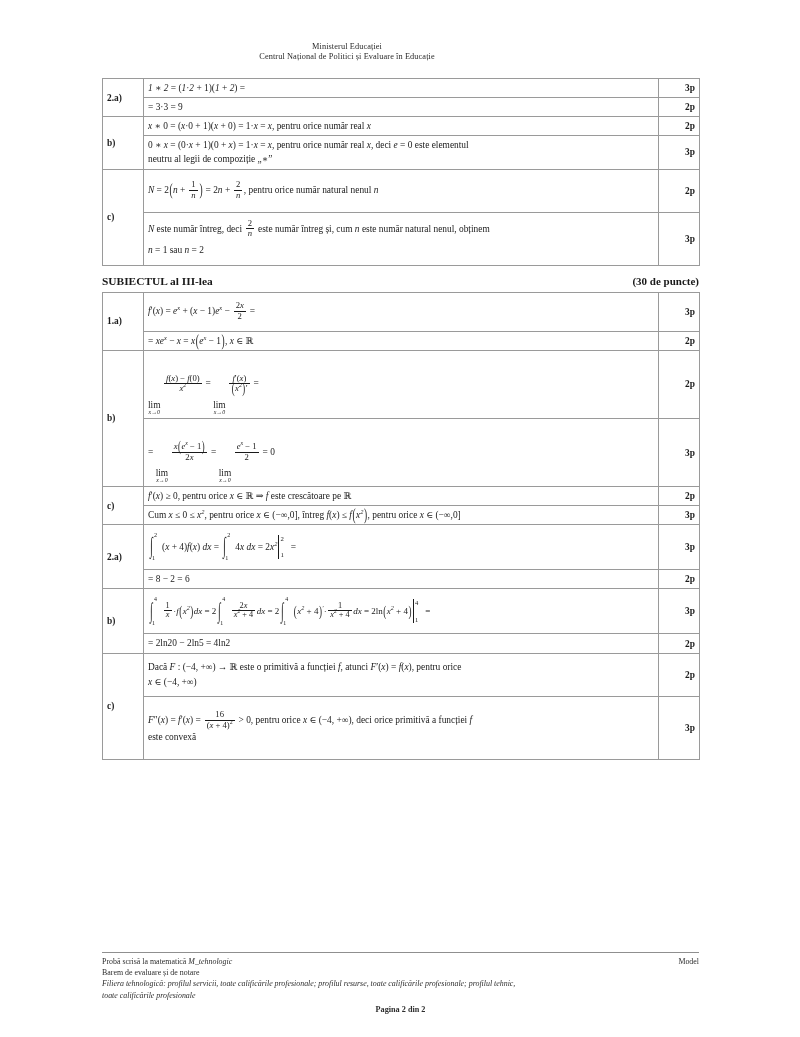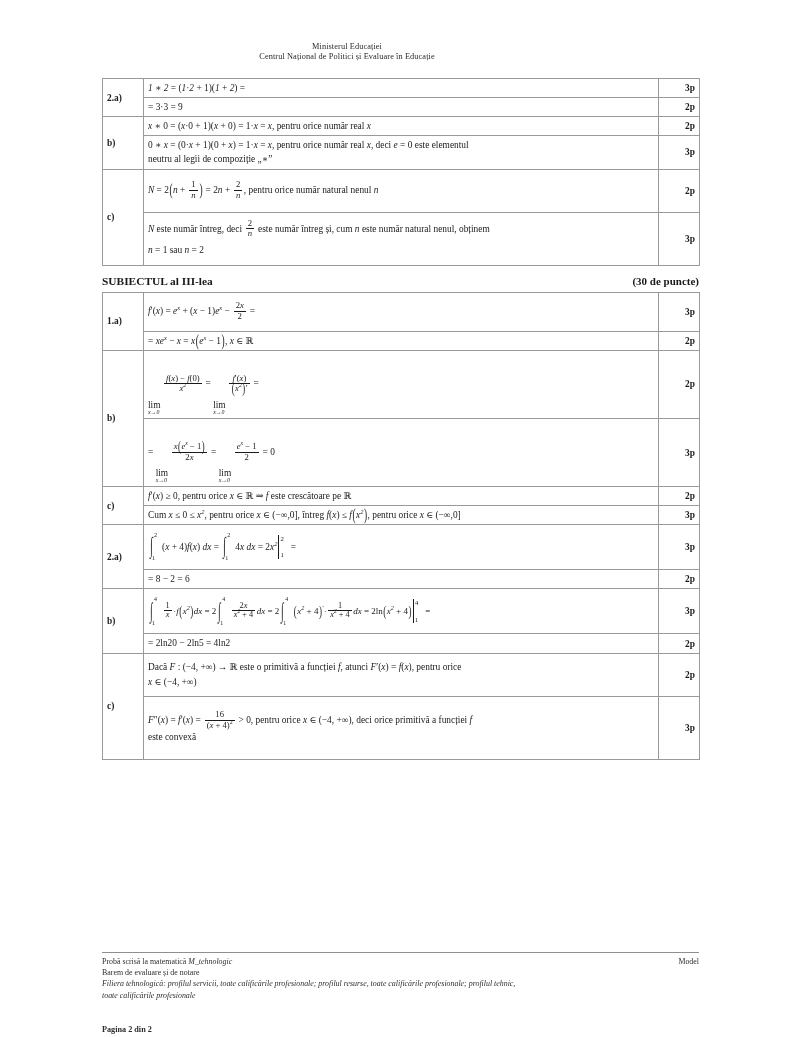--- a/index.html
+++ b/index.html
@@ -148,21 +148,21 @@
   .evalbar .bar {
     position: absolute;
     left: 1px; top: 0; bottom: 0;
     border-left: 1px solid #1a1a1a;
   }
   .evalbar .up { position: absolute; left: 3px; top: -1px; font-size: 0.72em; font-style: normal; }
   .evalbar .lo { position: absolute; left: 3px; bottom: -1px; font-size: 0.72em; font-style: normal; }
 
   .lim {
     display: inline-block;
-    text-align: left;
+    text-align: center;
     vertical-align: middle;
     line-height: 1.0;
     margin-right: 2px;
     margin-top: 48px;
   }
   .lim .l1 { display: block; font-style: normal; }
   .lim .l2 { display: block; font-size: 0.62em; font-style: italic; }
 
   .bb { font-family: "DejaVu Serif", serif; font-style: normal; }
 
@@ -186,21 +186,21 @@
     font-size: 7.9px;
     line-height: 1.42;
     color: #2d2d2d;
   }
   .doc-footer .rule {
     border-top: 1px solid #8f8f8f;
     margin-bottom: 3px;
   }
   .f-row1 { display: flex; justify-content: space-between; }
   .f-ital { font-style: italic; }
-  .f-page { text-align: left; font-weight: bold; margin-top: 23px; font-size: 8.2px; }
+  .f-page { text-align: center; font-weight: bold; margin-top: 3px; font-size: 8.2px; }
 </style>
 </head>
 <body>
 
 <div class="page">
 
   <div class="doc-header">
     <div class="hline">Ministerul Educației</div>
     <div class="hline">Centrul Național de Politici și Evaluare în Educație</div>
   </div>

